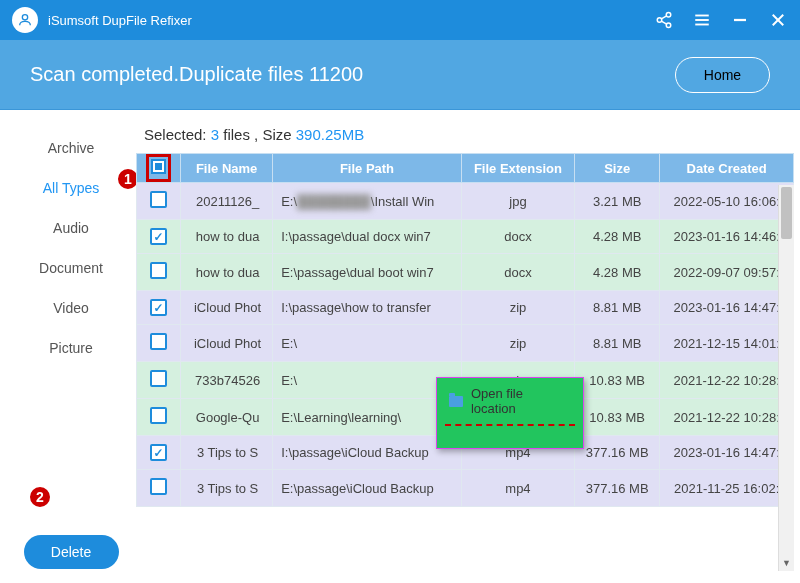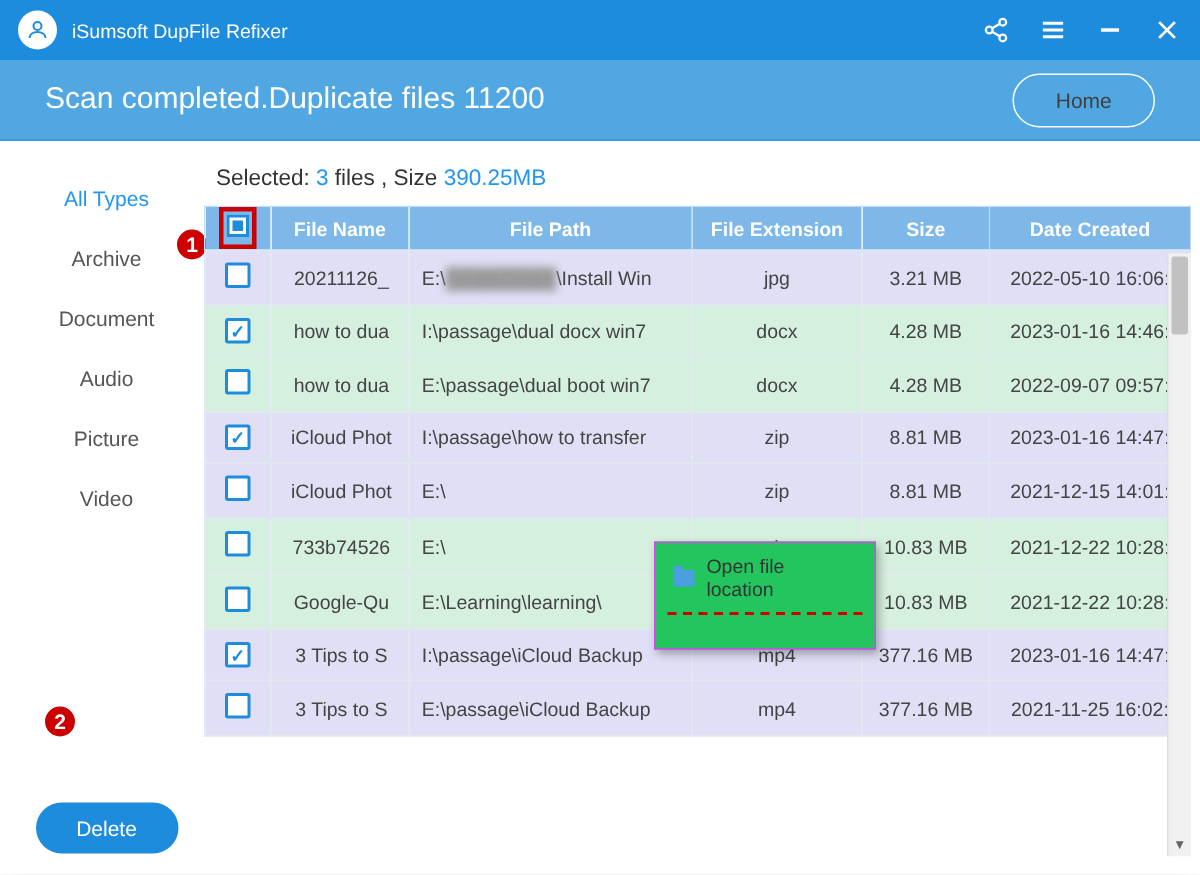--- a/index.html
+++ b/index.html
@@ -3,23 +3,23 @@
 <meta charset="utf-8">
 <style>
 *{margin:0;padding:0;box-sizing:border-box;font-family:"Segoe UI",Arial,sans-serif}
 body{background:#f0f0f0;display:flex;align-items:center;justify-content:center;min-height:100vh}
 .window{width:800px;height:583px;background:#fff;box-shadow:0 4px 20px rgba(0,0,0,.2);display:flex;flex-direction:column;position:relative}
 .titlebar{height:40px;background:#1e8cdc;display:flex;align-items:center;padding:0 12px;color:#fff}
 .logo{width:26px;height:26px;background:#fff;border-radius:50%;display:flex;align-items:center;justify-content:center;margin-right:10px;color:#1e8cdc;font-weight:bold}
 .title{font-size:13px;font-weight:400;flex:1}
 .title-icons{display:flex;gap:18px;align-items:center}
 .title-icon{width:20px;height:20px;cursor:pointer;display:flex;align-items:center;justify-content:center}
-.subheader{height:54px;background:#51a7e2;display:flex;align-items:center;padding:0 30px;color:#fff;border-bottom:1px solid #3a96d8}
+.subheader{height:70px;background:#51a7e2;display:flex;align-items:center;padding:0 30px;color:#fff;border-bottom:1px solid #3a96d8}
 .sub-text{font-size:20px;font-weight:300;flex:1}
-.home-btn{width:95px;height:36px;border:1.5px solid #fff;border-radius:18px;display:flex;align-items:center;justify-content:center;color:#404040;font-size:14px;cursor:pointer}
+.home-btn{width:95px;height:36px;border:1.5px solid #fff;border-radius:18px;display:flex;align-items:center;justify-content:center;color:#000000;font-size:14px;cursor:pointer}
 .main{flex:1;display:flex;padding:12px 6px 12px 6px;background:#fff;overflow:hidden}
 .sidebar{width:130px;display:flex;flex-direction:column;align-items:center;padding-top:6px;position:relative}
 .side-item{width:100%;text-align:center;padding:12px 0;color:#555;font-size:14px;cursor:pointer}
 .side-item.active{color:#2196f3;font-weight:500}
 .delete-btn{width:95px;height:34px;background:#1e8cdc;color:#fff;border-radius:17px;display:flex;align-items:center;justify-content:center;font-size:14px;cursor:pointer;margin-top:auto;margin-bottom:2px}
 .badge{position:absolute;width:24px;height:24px;background:#c00;border-radius:50%;color:#fff;display:flex;align-items:center;justify-content:center;font-weight:bold;font-size:14px;border:2px solid #fff}
 .badge1{left:110px;top:45px}
 .badge2{left:22px;top:363px}
 .content{flex:1;display:flex;flex-direction:column;overflow:hidden}
 .sel-info{padding:4px 8px 10px;font-size:15px;color:#333}
@@ -92,26 +92,26 @@
     </div>
   </div>
 
   <div class="subheader">
     <div class="sub-text">Scan completed.Duplicate files 11200</div>
     <div class="home-btn">Home</div>
   </div>
 
   <div class="main">
     <div class="sidebar">
+      <div class="side-item">Archive</div>
       <div class="side-item active">All Types</div>
-      <div class="side-item">Archive</div>
+      <div class="side-item">Audio</div>
       <div class="side-item">Document</div>
-      <div class="side-item">Audio</div>
+      <div class="side-item">Video</div>
       <div class="side-item">Picture</div>
-      <div class="side-item">Video</div>
       <div class="delete-btn">Delete</div>
       <div class="badge badge1">1</div>
       <div class="badge badge2">2</div>
     </div>
 
     <div class="content">
       <div class="sel-info">
         <span>Selected: </span><span class="blue">3</span><span> files ,  Size </span><span class="blue">390.25MB</span>
       </div>
 

